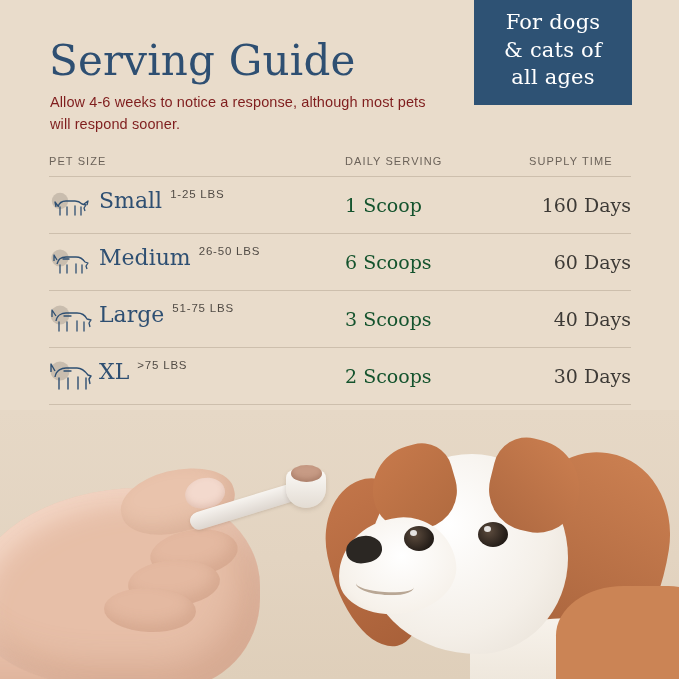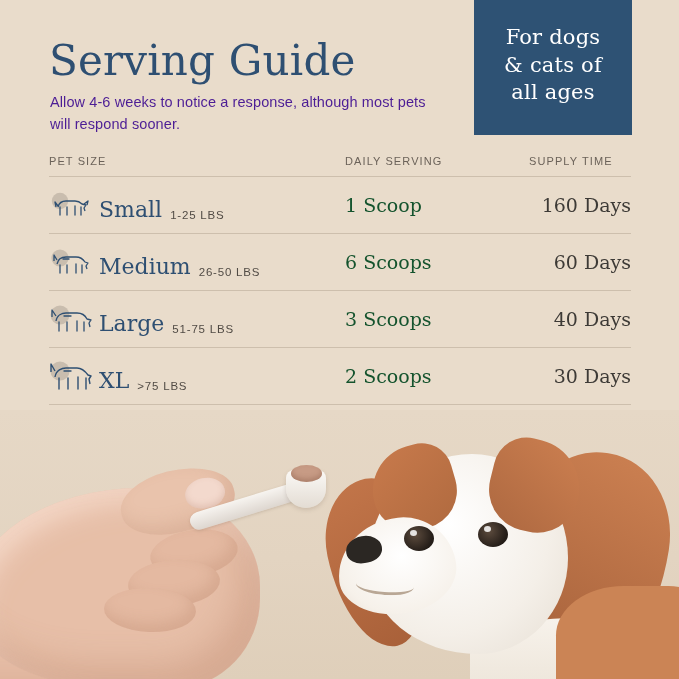--- a/index.html
+++ b/index.html
@@ -21,21 +21,21 @@
     background: #e9dccb;
     overflow: hidden;
   }
 
   
   .badge {
     position: absolute;
     top: 0;
     left: 474px;
     width: 158px;
-    height: 135px;
+    height: 105px;
     background: #2e5274;
     color: #ffffff;
     text-align: center;
     font-family: "DejaVu Serif", serif;
     font-size: 21px;
     line-height: 1.32;
     letter-spacing: 0.2px;
     display: flex;
     align-items: center;
     justify-content: center;
@@ -55,21 +55,21 @@
     letter-spacing: 0.2px;
     white-space: nowrap;
   }
   .subtitle {
     position: absolute;
     left: 50px;
     top: 92px;
     width: 400px;
     font-size: 14.5px;
     line-height: 1.5;
-    color: #4c1d95;
+    color: #7f1d1d;
     letter-spacing: 0.1px;
   }
 
   
   .table {
     position: absolute;
     left: 49px;
     top: 155px;
     width: 582px;
   }
@@ -87,21 +87,21 @@
 
   .row {
     display: flex;
     align-items: center;
     height: 56px;
     border-top: 1px solid #cdbfad;
   }
   .row .cell-pet {
     width: 296px;
     display: flex;
-    align-items: flex-end;
+    align-items: flex-start;
   }
   .row .cell-daily {
     width: 184px;
     font-family: "DejaVu Serif", serif;
     font-size: 19px;
     color: #14532d;
   }
   .row .cell-supply {
     width: 102px;
     text-align: right;

